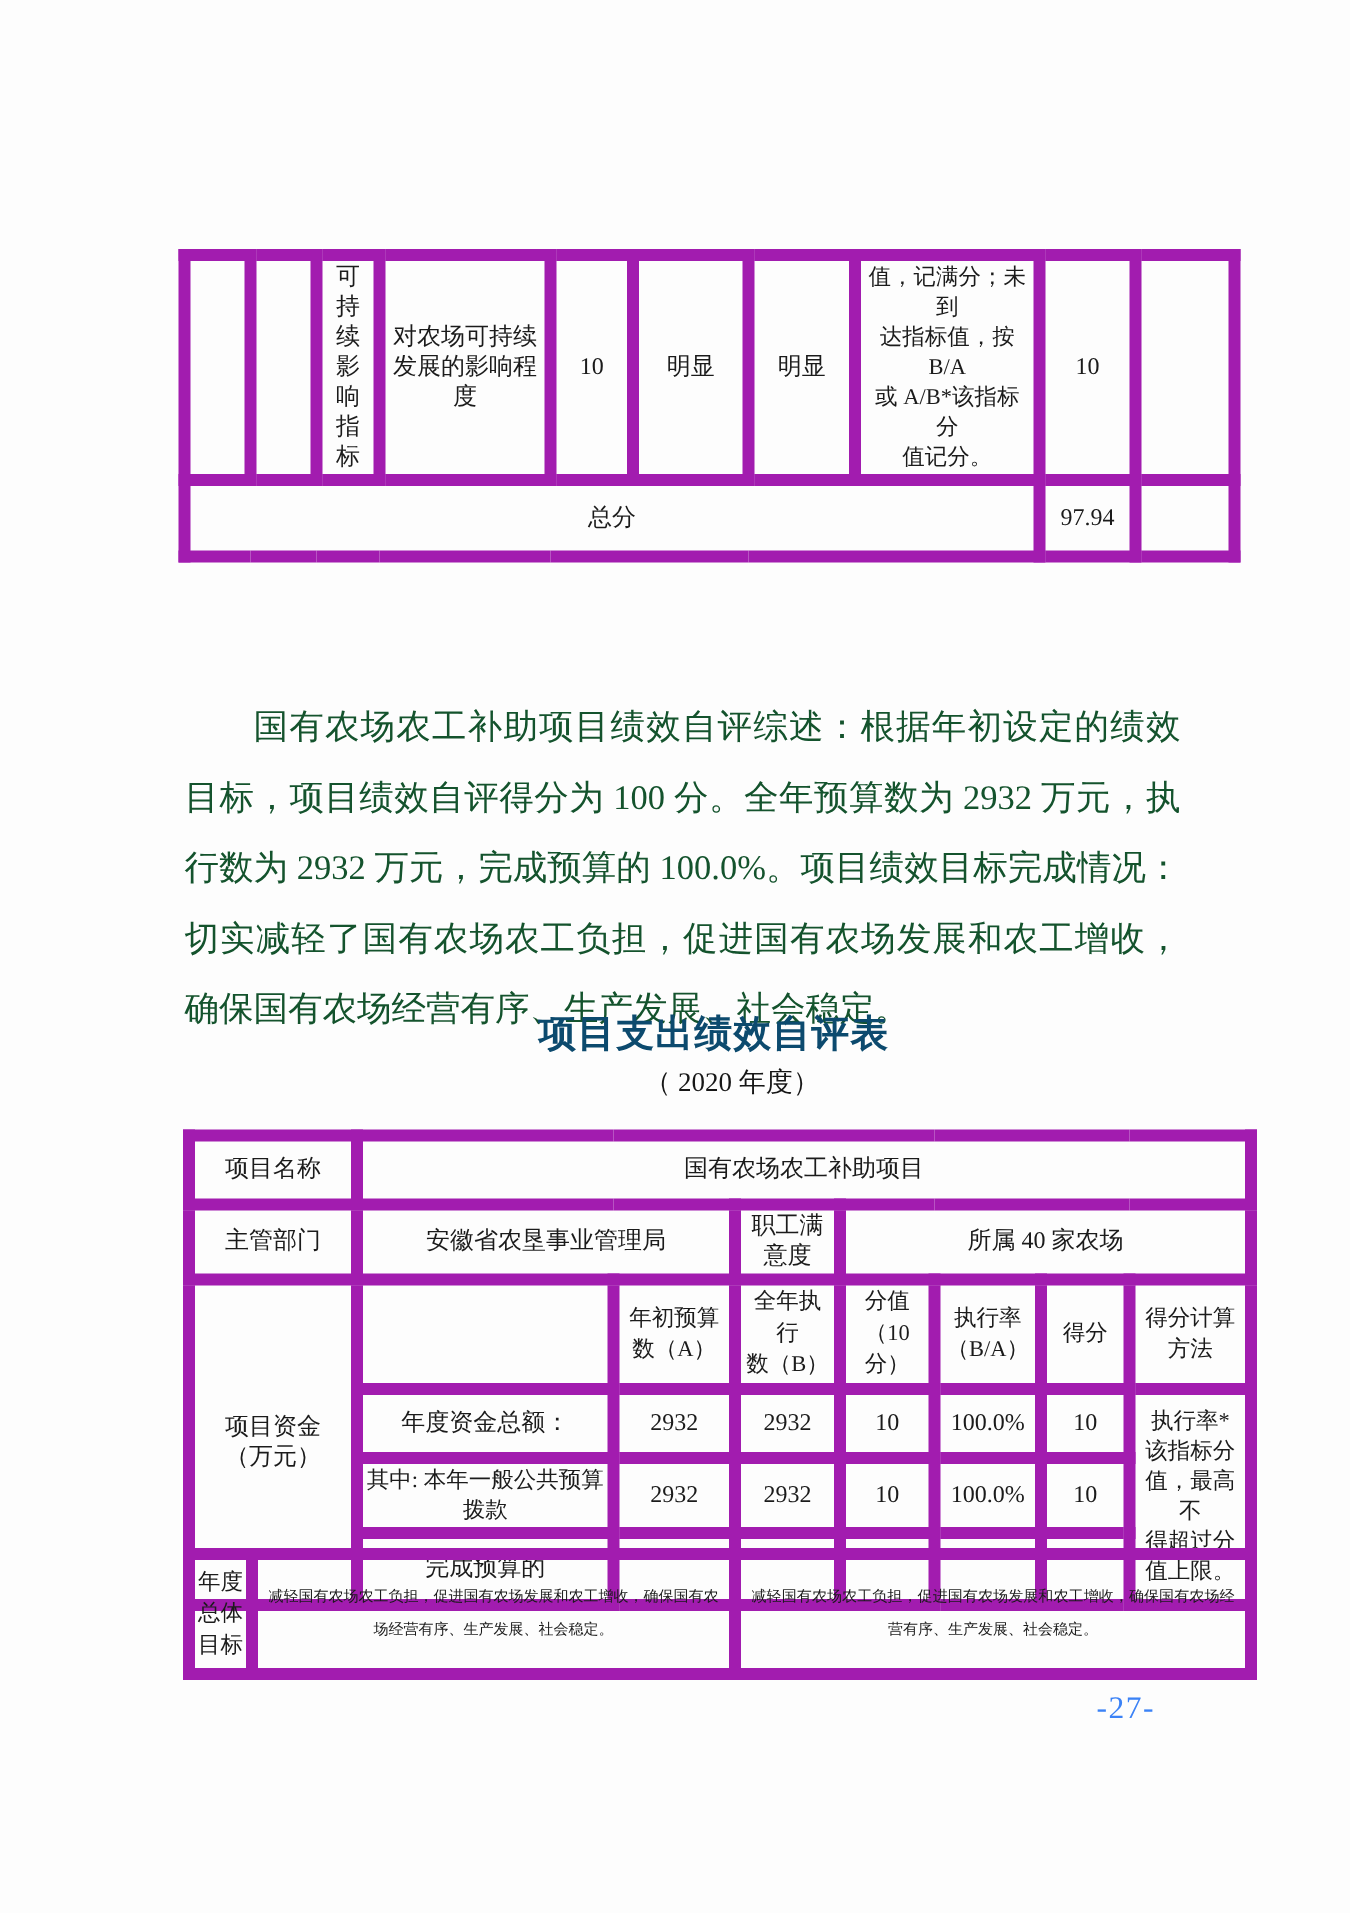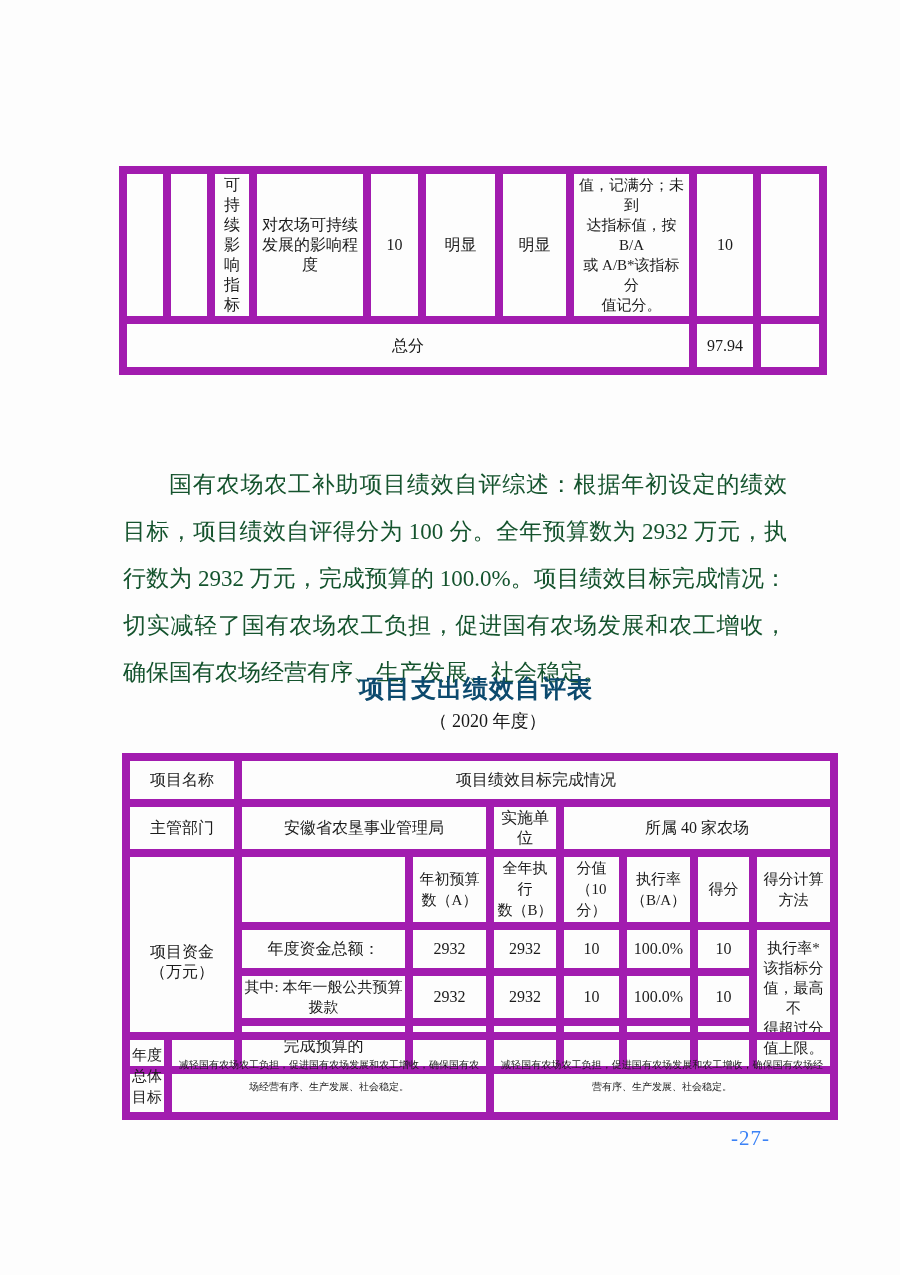--- a/index.html
+++ b/index.html
@@ -103,26 +103,26 @@
         <col style="width:81px">
       <col style="width:70px">
         <col style="width:63px">
         <col style="width:71px">
       <col style="width:59px">
         <col style="width:81px">
     </colgroup>
     <tbody>
         <tr style="height:46px">
       <td>项目名称</td>
-      <td colspan="7">项目绩效目标完成情况</td>
+      <td colspan="7">国有农场农工补助项目</td>
     </tr>
     <tr style="height:47px">
       <td>主管部门</td>
       <td colspan="2">安徽省农垦事业管理局</td>
-      <td>实施单位</td>
+      <td>职工满意度</td>
       <td colspan="4">所属 40 家农场</td>
     </tr>
     <tr style="height:47px">
       <td rowspan="4">项目资金
 （万元）</td>
       <td></td>
       <td class="small">年初预算
 数（A）</td>
       <td class="small">全年执行
 数（B）</td>

